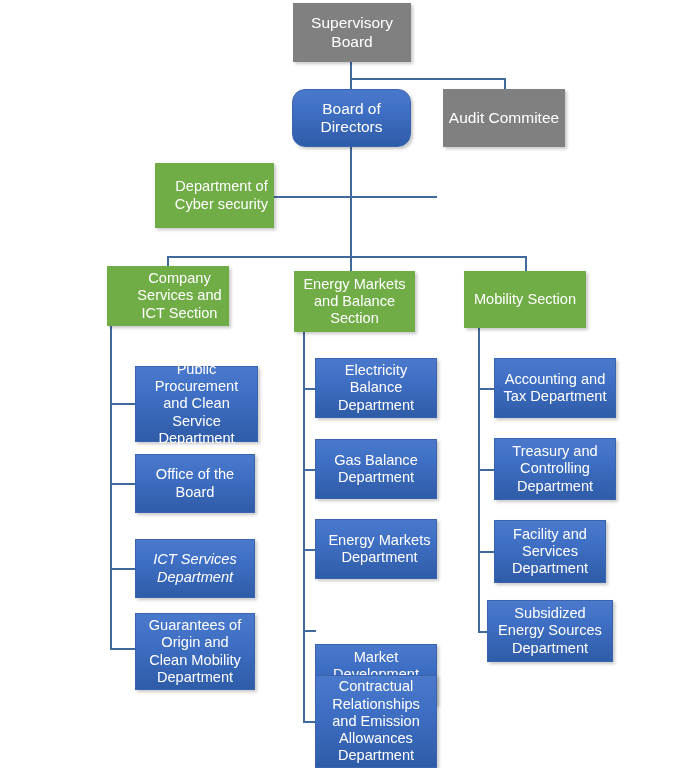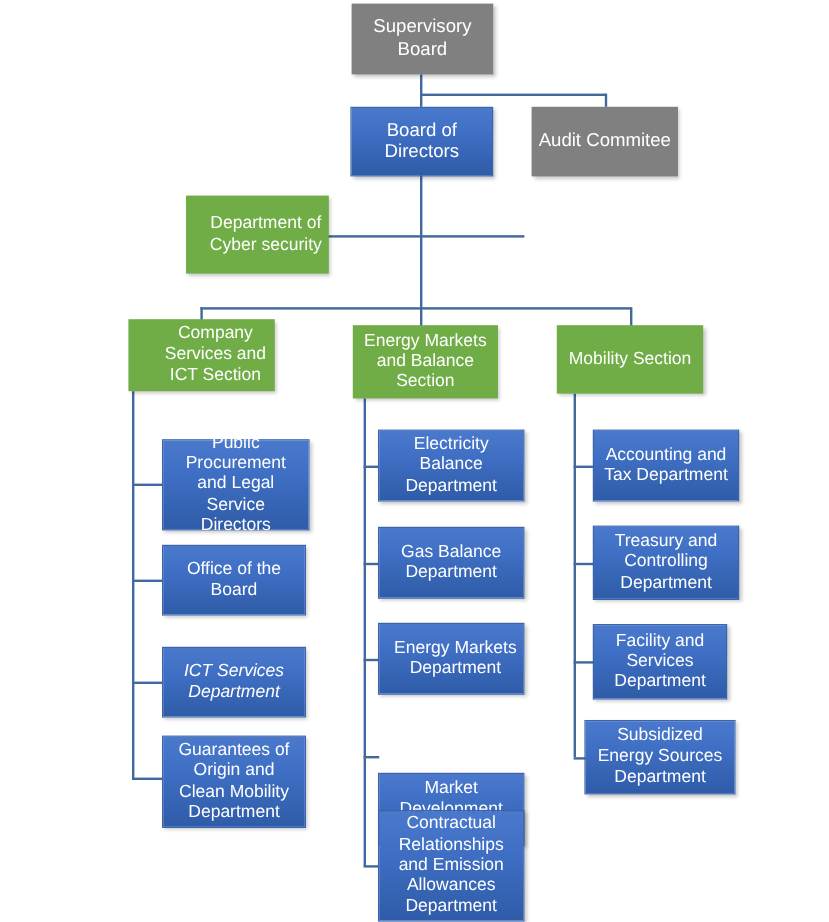--- a/index.html
+++ b/index.html
@@ -80,21 +80,21 @@
   <div class="line vline" style="left:478px;top:328px;height:303px;"></div>
   <div class="line hline" style="left:478px;top:388px;width:17px;"></div>
   <div class="line hline" style="left:478px;top:469px;width:17px;"></div>
   <div class="line hline" style="left:478px;top:551px;width:17px;"></div>
   <div class="line hline" style="left:478px;top:631px;width:17px;"></div>
 
   <div class="node gray f16" style="left:293px;top:3px;width:118px;height:59px;">
     <span>Supervisory Board</span>
   </div>
 
-  <div class="node blue f16" style="left:292px;top:89px;width:119px;height:58px;">
+  <div class="node blue f16" style="left:292px;top:89px;width:119px;height:58px;border-radius:13px;">
     <span>Board of Directors</span>
   </div>
 
   <div class="node gray f16" style="left:443px;top:89px;width:122px;height:58px;">
     <span>Audit Commitee</span>
   </div>
 
   <div class="node green f15" style="left:155px;top:163px;width:119px;height:65px;padding-left:19px;">
     <span>Department of Cyber security</span>
   </div>
@@ -106,21 +106,21 @@
 
   <div class="node green f15" style="left:294px;top:271px;width:121px;height:61px;">
     <span>Energy Markets and Balance Section</span>
   </div>
 
   <div class="node green f15" style="left:464px;top:271px;width:122px;height:57px;">
     <span>Mobility Section</span>
   </div>
 
   <div class="node blue f15" style="left:135px;top:366px;width:123px;height:76px;">
-    <span>Public Procurement and Legal Service Directors</span>
+    <span>Public Procurement and Clean Service Department</span>
   </div>
   <div class="node blue f15" style="left:135px;top:454px;width:120px;height:59px;">
     <span>Office of the Board</span>
   </div>
   <div class="node blue f15" style="left:135px;top:539px;width:120px;height:59px;font-style:italic;">
     <span>ICT Services Department</span>
   </div>
   <div class="node blue f15" style="left:135px;top:613px;width:120px;height:77px;">
     <span>Guarantees of Origin and Clean Mobility Department</span>
   </div>

